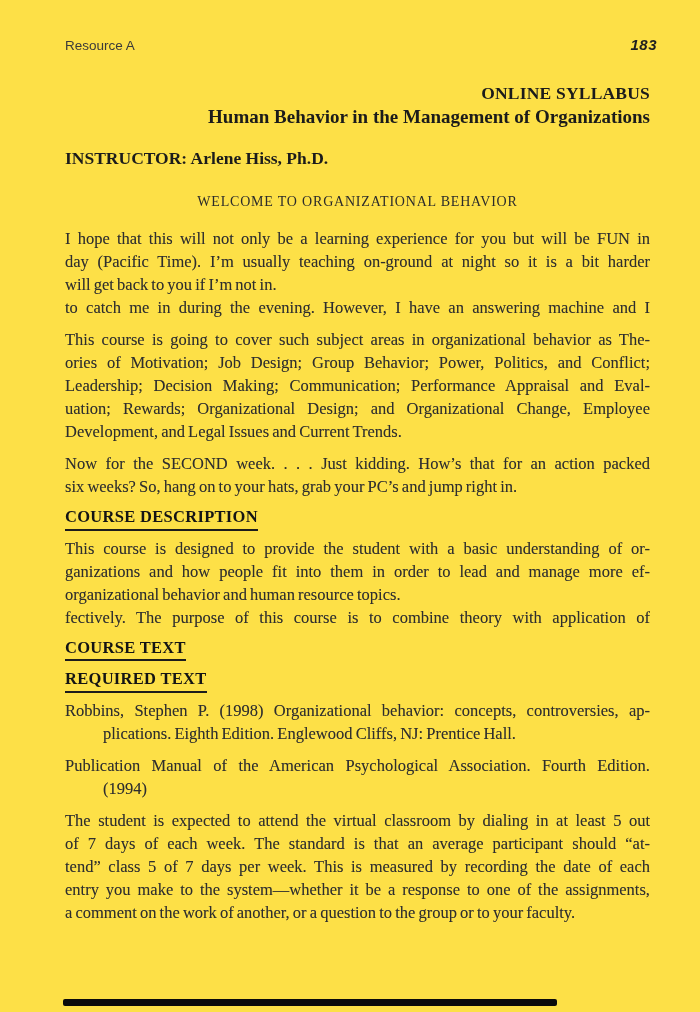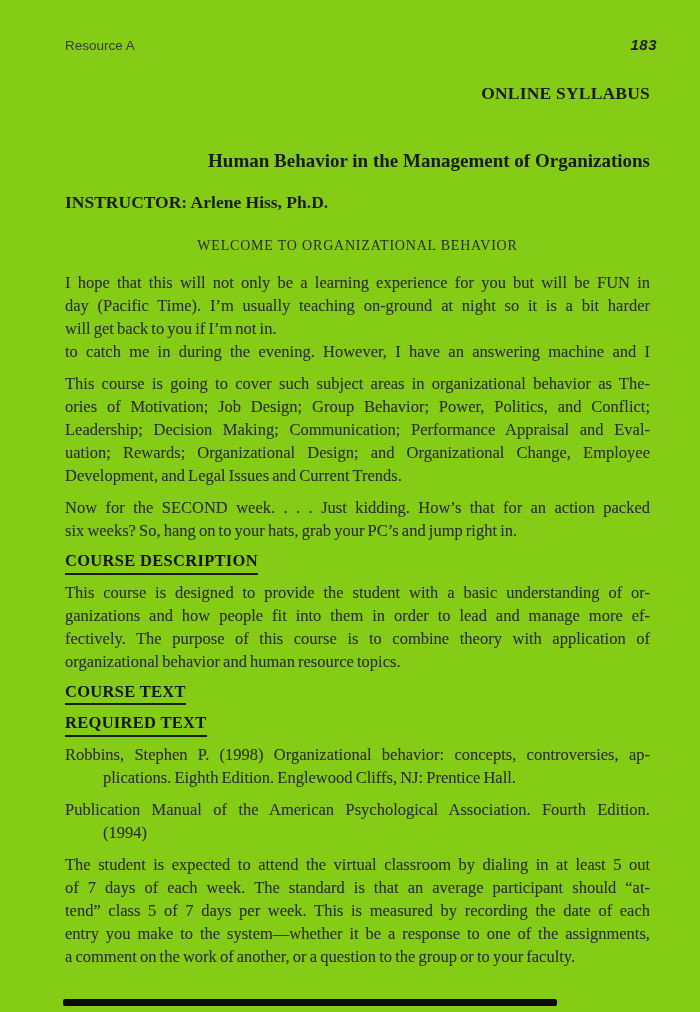--- a/index.html
+++ b/index.html
@@ -1,39 +1,39 @@
 <!DOCTYPE html>
 <html><head>
 <meta charset="utf-8">
 <style>
   html,body { margin:0; padding:0; background:#e8e8e8; }
   .page {
     position:relative;
     width:700px; height:1012px;
     margin:0 auto;
-    background:#84cc16;
+    background:#fde047;
     font-family:"Liberation Serif", serif;
     overflow:hidden;
   }
   .inner {
     position:absolute; left:65px; top:36px; width:585px;
   }
   .doc-header {
     display:flex; justify-content:space-between; align-items:baseline;
     width:592px;
     font-family:"Liberation Sans", sans-serif;
     font-size:13.5px; line-height:18px; color:#3a3a3a;
     margin-bottom:26px;
   }
   .page-num {
     font-weight:bold; font-size:15px; color:#1f1f1f; letter-spacing:0.5px;font-style:italic;
   }
   .title-block { text-align:right; color:#1b1b1b; margin-bottom:18px; }
   .title-1 { font-size:17.5px; font-weight:bold; line-height:24px; letter-spacing:0.2px; }
-  .title-2 { font-size:19px;  font-weight:bold; line-height:24px;margin-top:44px; }
+  .title-2 { font-size:19px;  font-weight:bold; line-height:24px; }
   .subhead {
     font-size:17.5px; font-weight:bold; color:#1b1b1b;
     line-height:22px; margin-bottom:21px;
   }
   .center-caps {
     text-align:center; font-size:14px; color:#2b2b2b;
     letter-spacing:0.8px; line-height:23px; margin-bottom:14px;
   }
   .para {
     font-size:16.5px; line-height:23px; color:#2e2e2e;
@@ -85,22 +85,22 @@
           <div class="line final">Development, and Legal Issues and Current Trends.</div>
         </div>
         <div class="para">
           <div class="line">Now for the SECOND week. . . . Just kidding. How’s that for an action packed</div>
           <div class="line final">six weeks? So, hang on to your hats, grab your PC’s and jump right in.</div>
         </div>
         <div class="section-heading"><span class="u">COURSE DESCRIPTION</span></div>
         <div class="para">
           <div class="line">This course is designed to provide the student with a basic understanding of or-</div>
           <div class="line">ganizations and how people fit into them in order to lead and manage more ef-</div>
+          <div class="line final">organizational behavior and human resource topics.</div>
           <div class="line">fectively. The purpose of this course is to combine theory with application of</div>
-          <div class="line final">organizational behavior and human resource topics.</div>
         </div>
         <div class="section-heading"><span class="u">COURSE TEXT</span></div>
         <div class="section-heading"><span class="u">REQUIRED TEXT</span></div>
         <div class="para ref">
           <div class="line">Robbins, Stephen P. (1998) Organizational behavior: concepts, controversies, ap-</div>
           <div class="line final hang">plications. Eighth Edition. Englewood Cliffs, NJ: Prentice Hall.</div>
         </div>
         <div class="para ref">
           <div class="line">Publication Manual of the American Psychological Association. Fourth Edition.</div>
           <div class="line final hang">(1994)</div>

